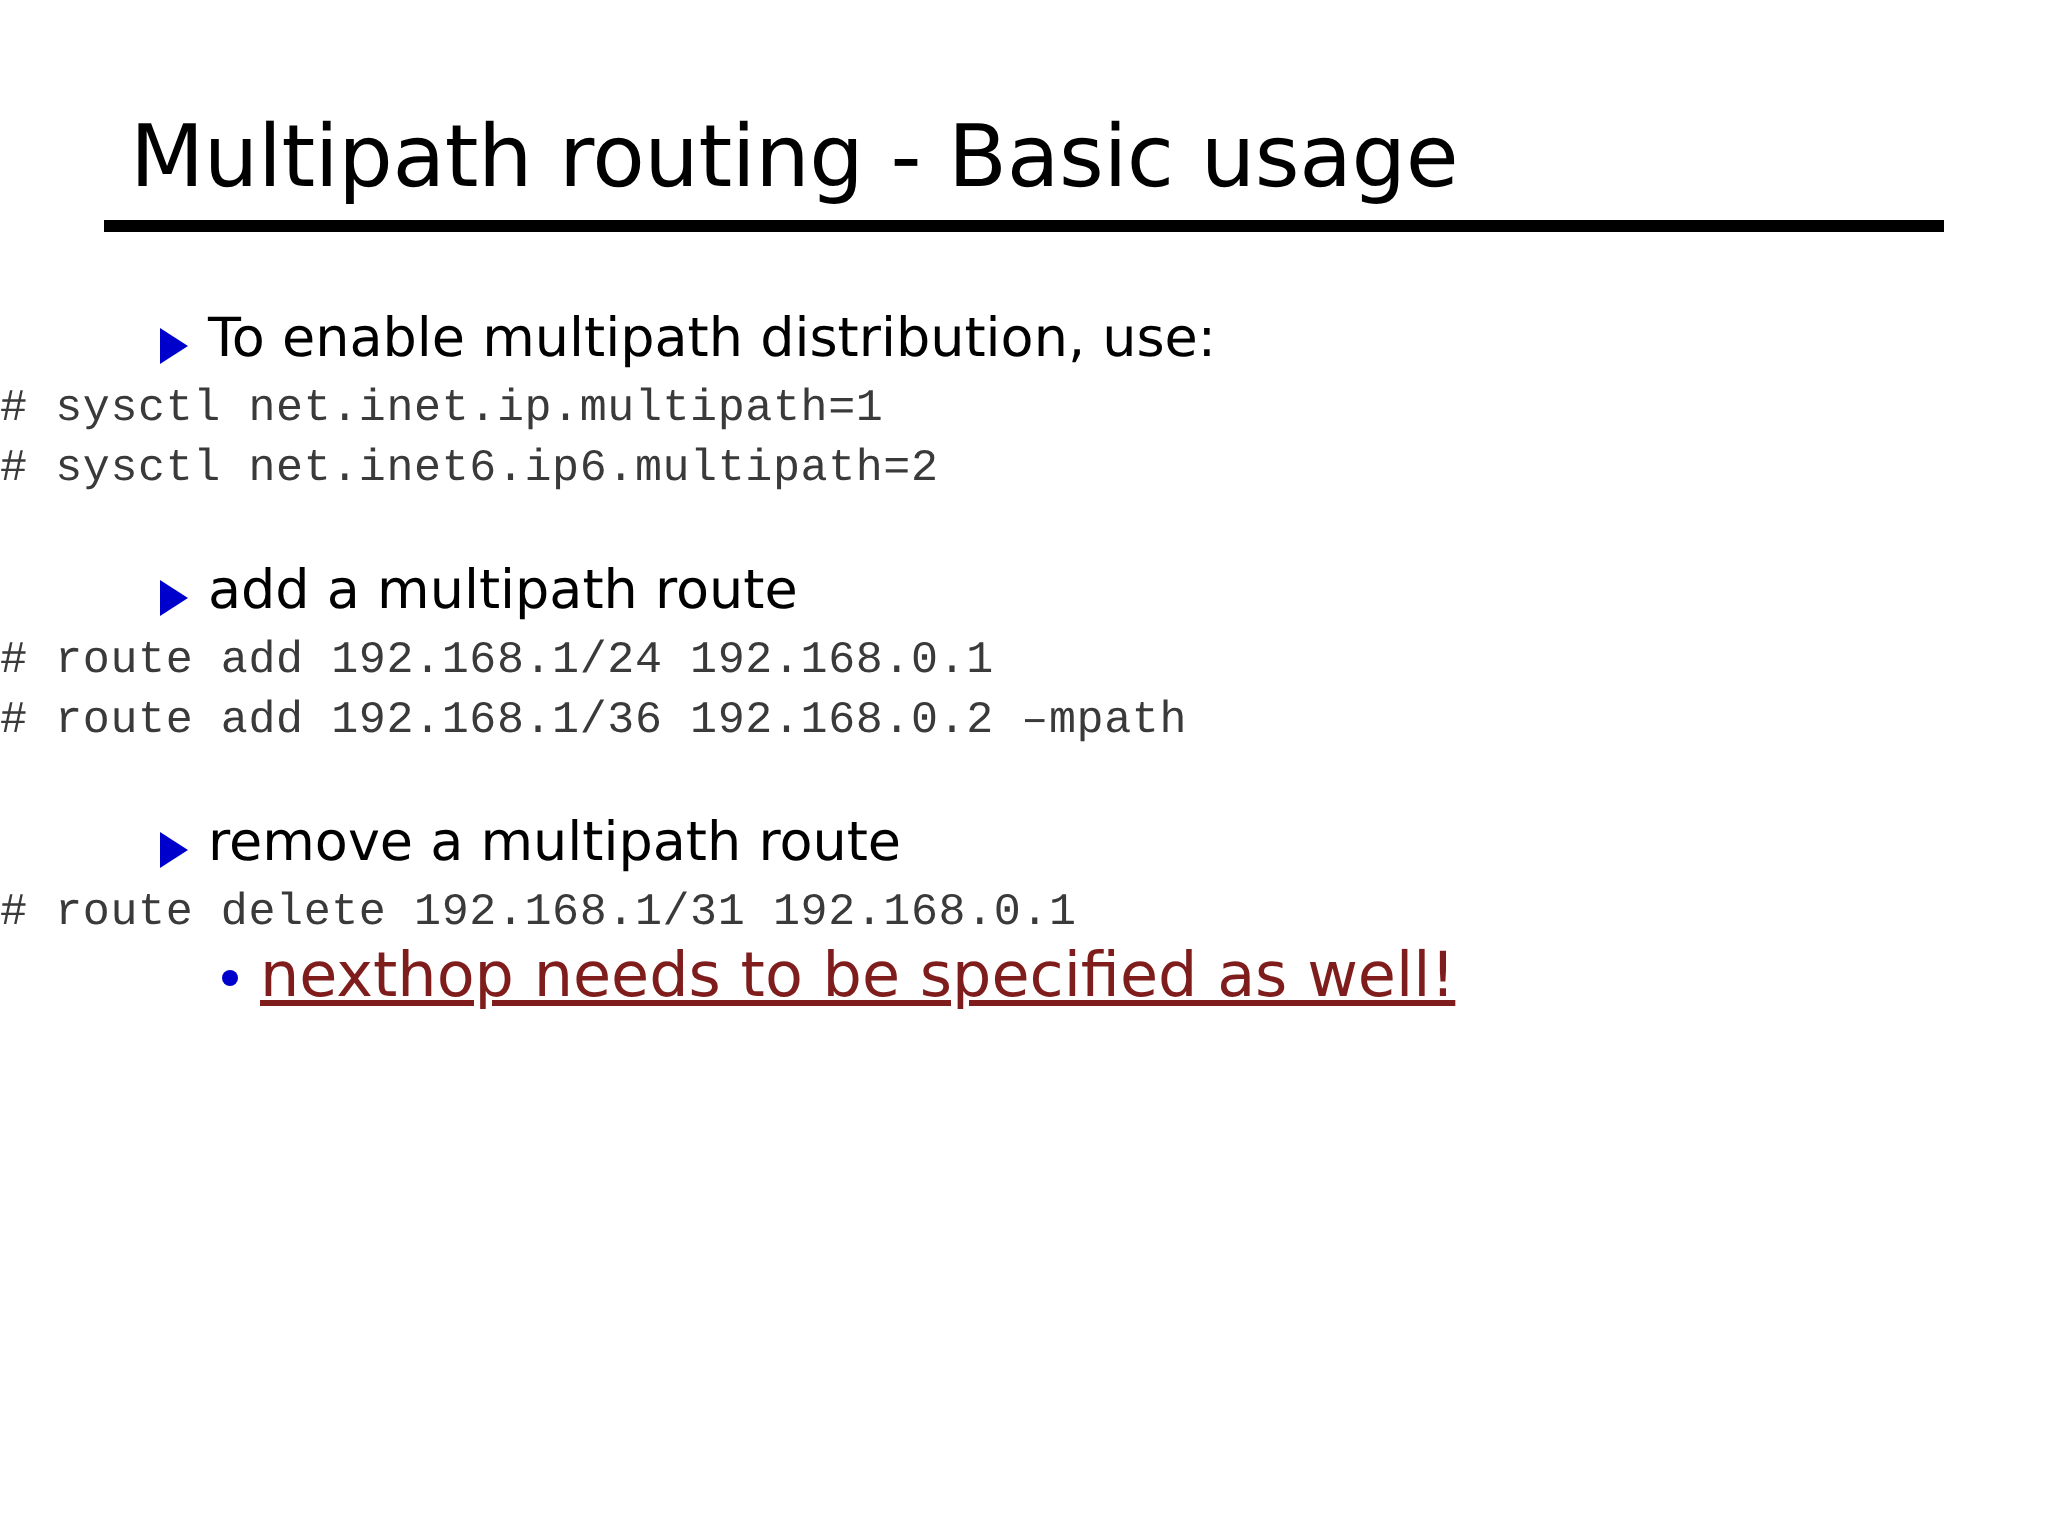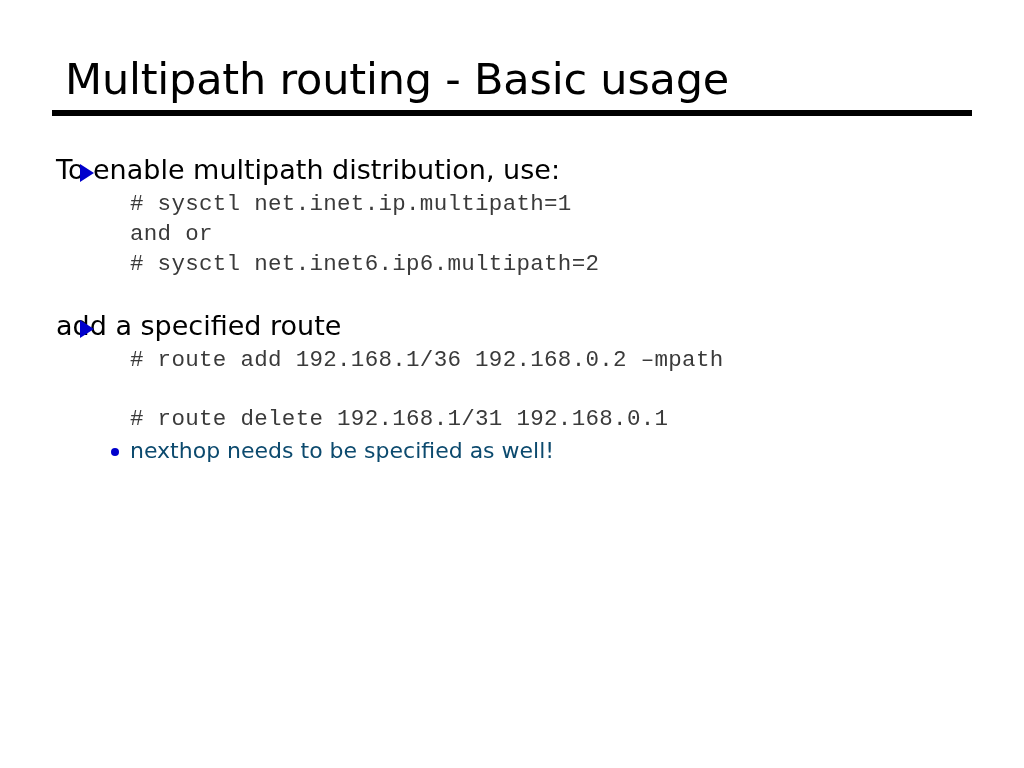--- a/index.html
+++ b/index.html
@@ -56,21 +56,21 @@
   .group {
     position: relative;
   }
   .group.spaced {
     margin-top: 29px;
   }
 
   .bullet-line {
     position: relative;
     display: block;
-    padding-left: 56px;
+    padding-left: 104px;
     font-size: 27px;
     line-height: 35px;
     color: #000000;
     white-space: nowrap;
   }
   .tri-icon {
     position: absolute;
     left: 80px;
     top: 12px;
     width: 0;
@@ -78,38 +78,38 @@
     border-top: 9px solid transparent;
     border-bottom: 9px solid transparent;
     border-left: 14px solid #0000cc;
   }
 
   .code-block {
     margin-top: 2px;
   }
   .code-line {
     display: block;
-    padding-left: 130px;
     font-family: "Liberation Mono", "DejaVu Sans Mono", monospace;
     font-size: 22.5px;
     line-height: 30px;
     color: #3a3a3a;
     white-space: pre;
     letter-spacing: 0.3px;
   }
 
   .sub-note {
     position: relative;
     display: block;
     padding-left: 130px;
     margin-top: 1px;
-    font-size: 22px;
+    font-size: 31px;
     line-height: 32px;
-    color: #0c4a6e;
+    color: #7f1d1d;
     white-space: nowrap;
+    text-decoration: underline;
   }
   .dot-icon {
     position: absolute;
     left: 111px;
     top: 13px;
     width: 8px;
     height: 8px;
     border-radius: 50%;
     background: #0000cc;
   }
@@ -125,36 +125,40 @@
 
   <div class="body-area">
 
     <div class="group">
       <div class="bullet-line">
         <span class="tri-icon"></span>
         <span>To enable multipath distribution, use:</span>
       </div>
       <div class="code-block">
         <span class="code-line"># sysctl net.inet.ip.multipath=1</span>
-        <span class="code-line">and or</span>
         <span class="code-line"># sysctl net.inet6.ip6.multipath=2</span>
       </div>
     </div>
 
     <div class="group spaced">
       <div class="bullet-line">
         <span class="tri-icon"></span>
-        <span>add a specified route</span>
+        <span>add a multipath route</span>
       </div>
       <div class="code-block">
+        <span class="code-line"># route add 192.168.1/24 192.168.0.1</span>
         <span class="code-line"># route add 192.168.1/36 192.168.0.2 –mpath</span>
       </div>
     </div>
 
     <div class="group spaced">
+      <div class="bullet-line">
+        <span class="tri-icon"></span>
+        <span>remove a multipath route</span>
+      </div>
       <div class="code-block">
         <span class="code-line"># route delete 192.168.1/31 192.168.0.1</span>
       </div>
       <div class="sub-note">
         <span class="dot-icon"></span>
         <span>nexthop needs to be specified as well!</span>
       </div>
     </div>
 
   </div>

